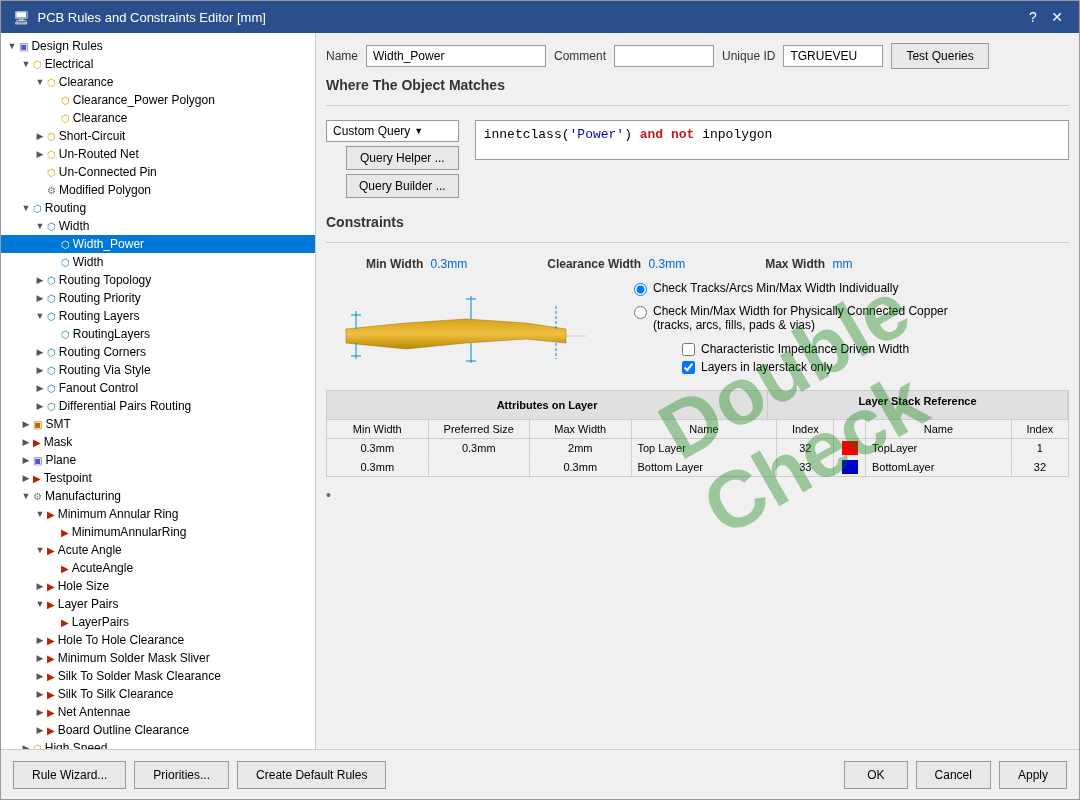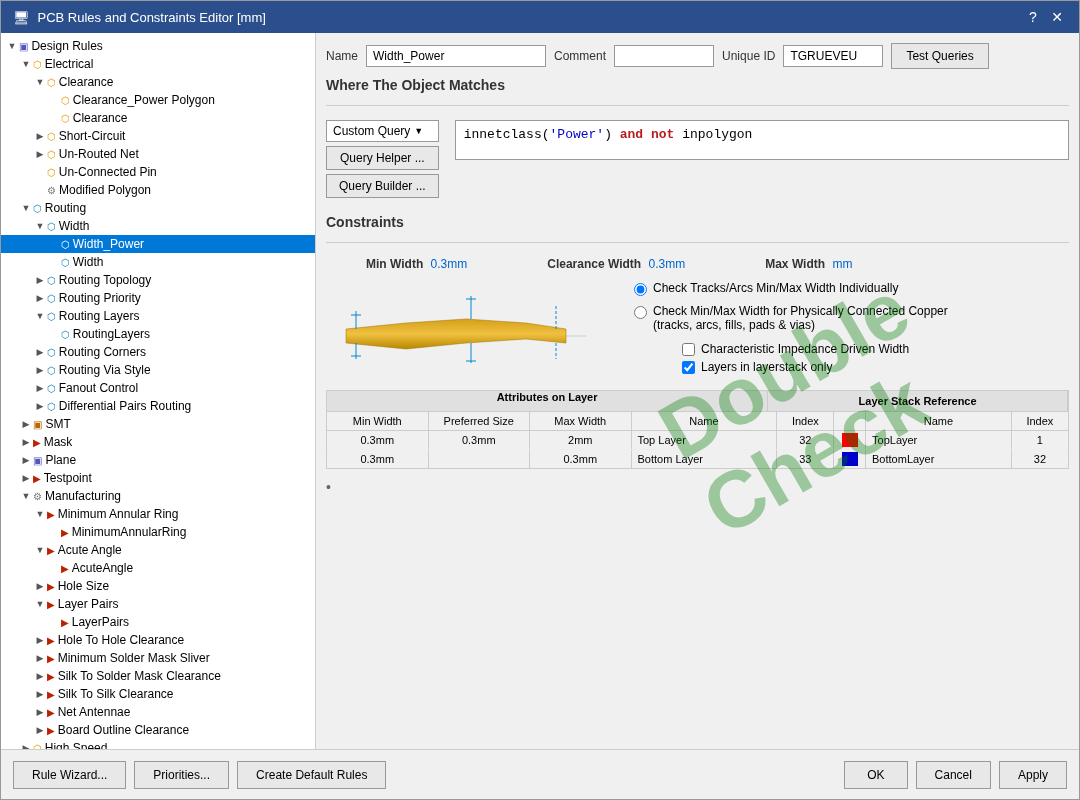--- a/index.html
+++ b/index.html
@@ -34,21 +34,21 @@
 
     .section-title { font-size: 14px; font-weight: bold; color: #333; margin-bottom: 4px; }
 
     .query-area { background: white; border: 1px solid #999; padding: 6px 8px; font-family: 'Courier New', monospace; font-size: 13px; min-height: 40px; flex: 1; }
     .query-keyword { color: #b91c1c; font-weight: bold; }
     .query-string { color: #0000cc; }
     .query-function { color: #000; }
 
     .query-row { display: flex; align-items: flex-start; gap: 16px; }
     .query-buttons { display: flex; flex-direction: column; gap: 4px; }
-    .query-btn { padding: 4px 12px; background: #e8e8e8; border: 1px solid #999; cursor: pointer; font-size: 12px; white-space: nowrap; }
+    .query-btn { padding: 4px 12px; background: #e8e8e8; border: 1px solid #999; cursor: pointer; font-size: 12px; white-space: nowrap; margin-left: 20px; }
 
     .dropdown-select { padding: 3px 6px; border: 1px solid #999; background: white; font-size: 12px; cursor: pointer; display: flex; align-items: center; gap: 4px; }
     .dropdown-arrow { font-size: 9px; }
 
     .test-queries-btn { padding: 5px 14px; background: #e8e8e8; border: 1px solid #999; cursor: pointer; font-size: 12px; }
 
     .options-section { display: flex; flex-direction: column; gap: 4px; margin-left: 8px; }
     .radio-option { display: flex; align-items: flex-start; gap: 6px; }
     .radio-option input[type="radio"] { margin-top: 2px; }
     .checkbox-option { display: flex; align-items: center; gap: 6px; padding-left: 48px; }
@@ -403,21 +403,21 @@
           <div class="checkbox-option">
             <input type="checkbox" checked="" style="">
             <label>Layers in layerstack only</label>
           </div>
         </div>
       </div>
 
       <div class="table-section">
 
         <div style="display:flex; background:#e0e0e0; border-bottom:1px solid #ccc;">
-          <div style="flex:3; padding:0 8px; font-size:11px; font-weight:bold; border-right:1px solid #ccc; text-align:center;">Attributes on Layer</div>
+          <div style="flex:3; padding:8px 8px; font-size:11px; font-weight:bold; border-right:1px solid #ccc; text-align:center;">Attributes on Layer</div>
           <div style="flex:2; padding:4px 8px; font-size:11px; font-weight:bold; border-right:1px solid #ccc; text-align:center;">Layer Stack Reference</div>
         </div>
 
         <div style="display:flex; background:#f0f0f0; border-bottom:1px solid #ccc;">
           <div style="flex:1; padding:3px 6px; font-size:11px; border-right:1px solid #ccc; text-align:center;">Min Width</div>
           <div style="flex:1; padding:3px 6px; font-size:11px; border-right:1px solid #ccc; text-align:center;">Preferred Size</div>
           <div style="flex:1; padding:3px 6px; font-size:11px; border-right:1px solid #ccc; text-align:center;">Max Width</div>
           <div style="flex:1.5; padding:3px 6px; font-size:11px; border-right:1px solid #ccc; text-align:center;">Name</div>
           <div style="flex:0.5; padding:3px 6px; font-size:11px; border-right:1px solid #ccc; text-align:center;">Index</div>
           <div style="flex:0.3; padding:3px 2px; font-size:11px; border-right:1px solid #ccc;"></div>

